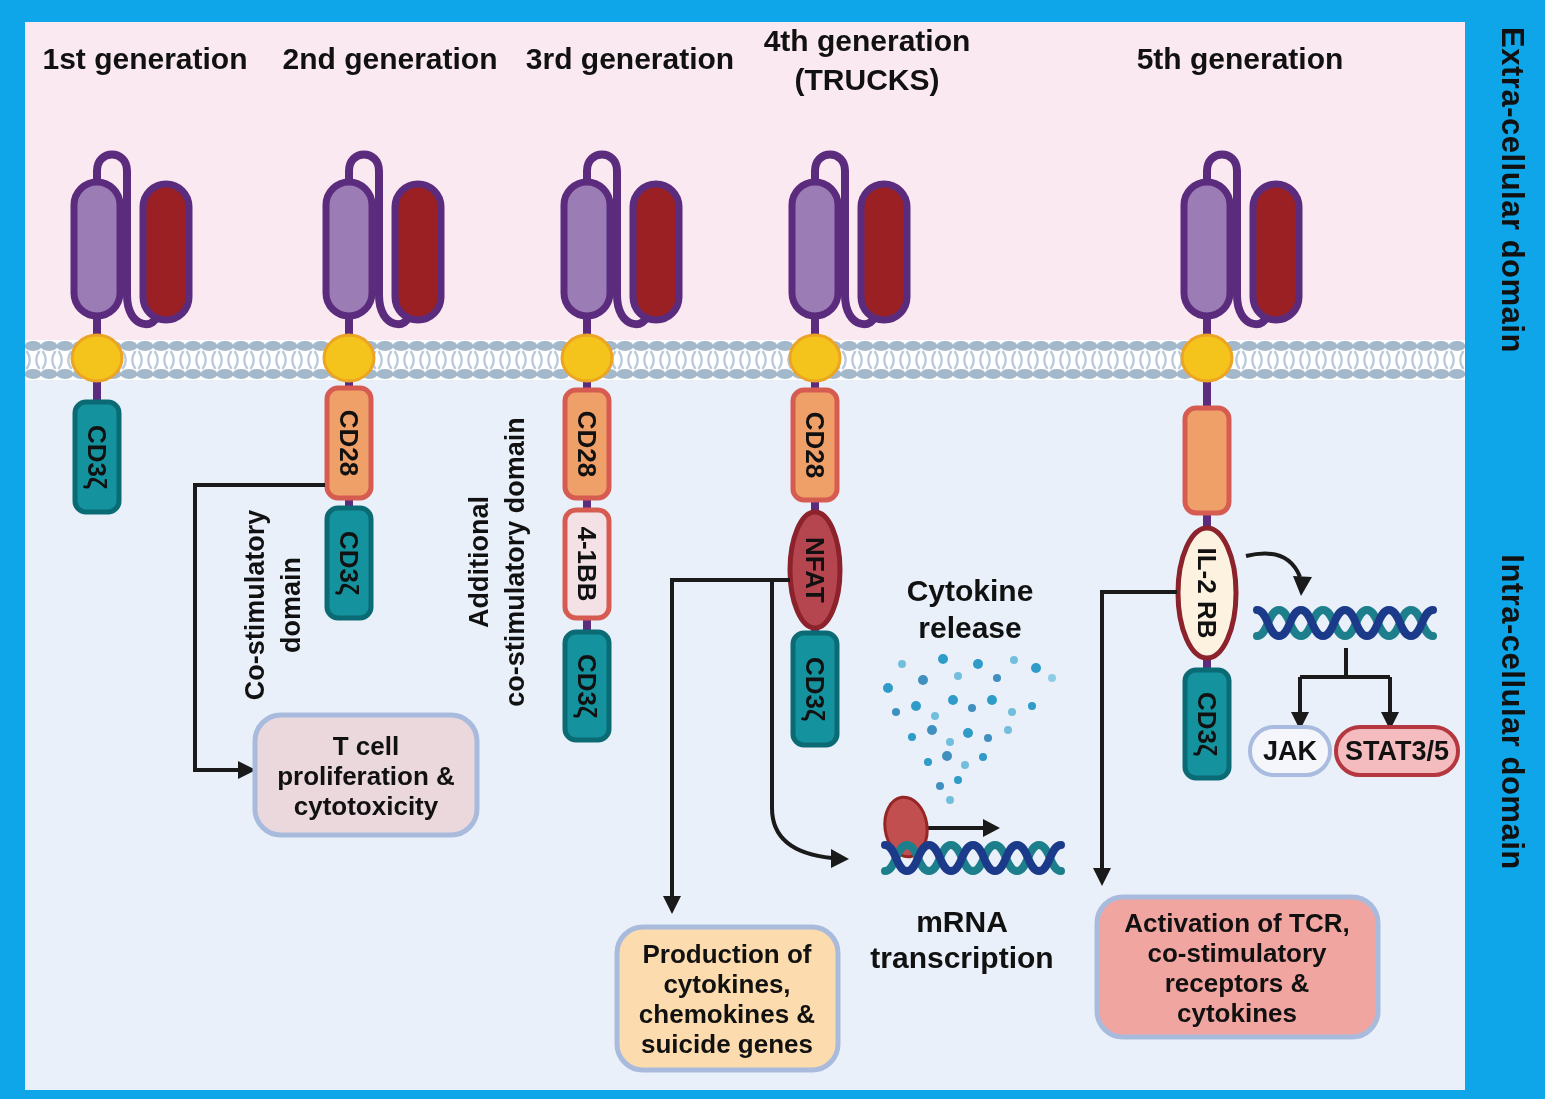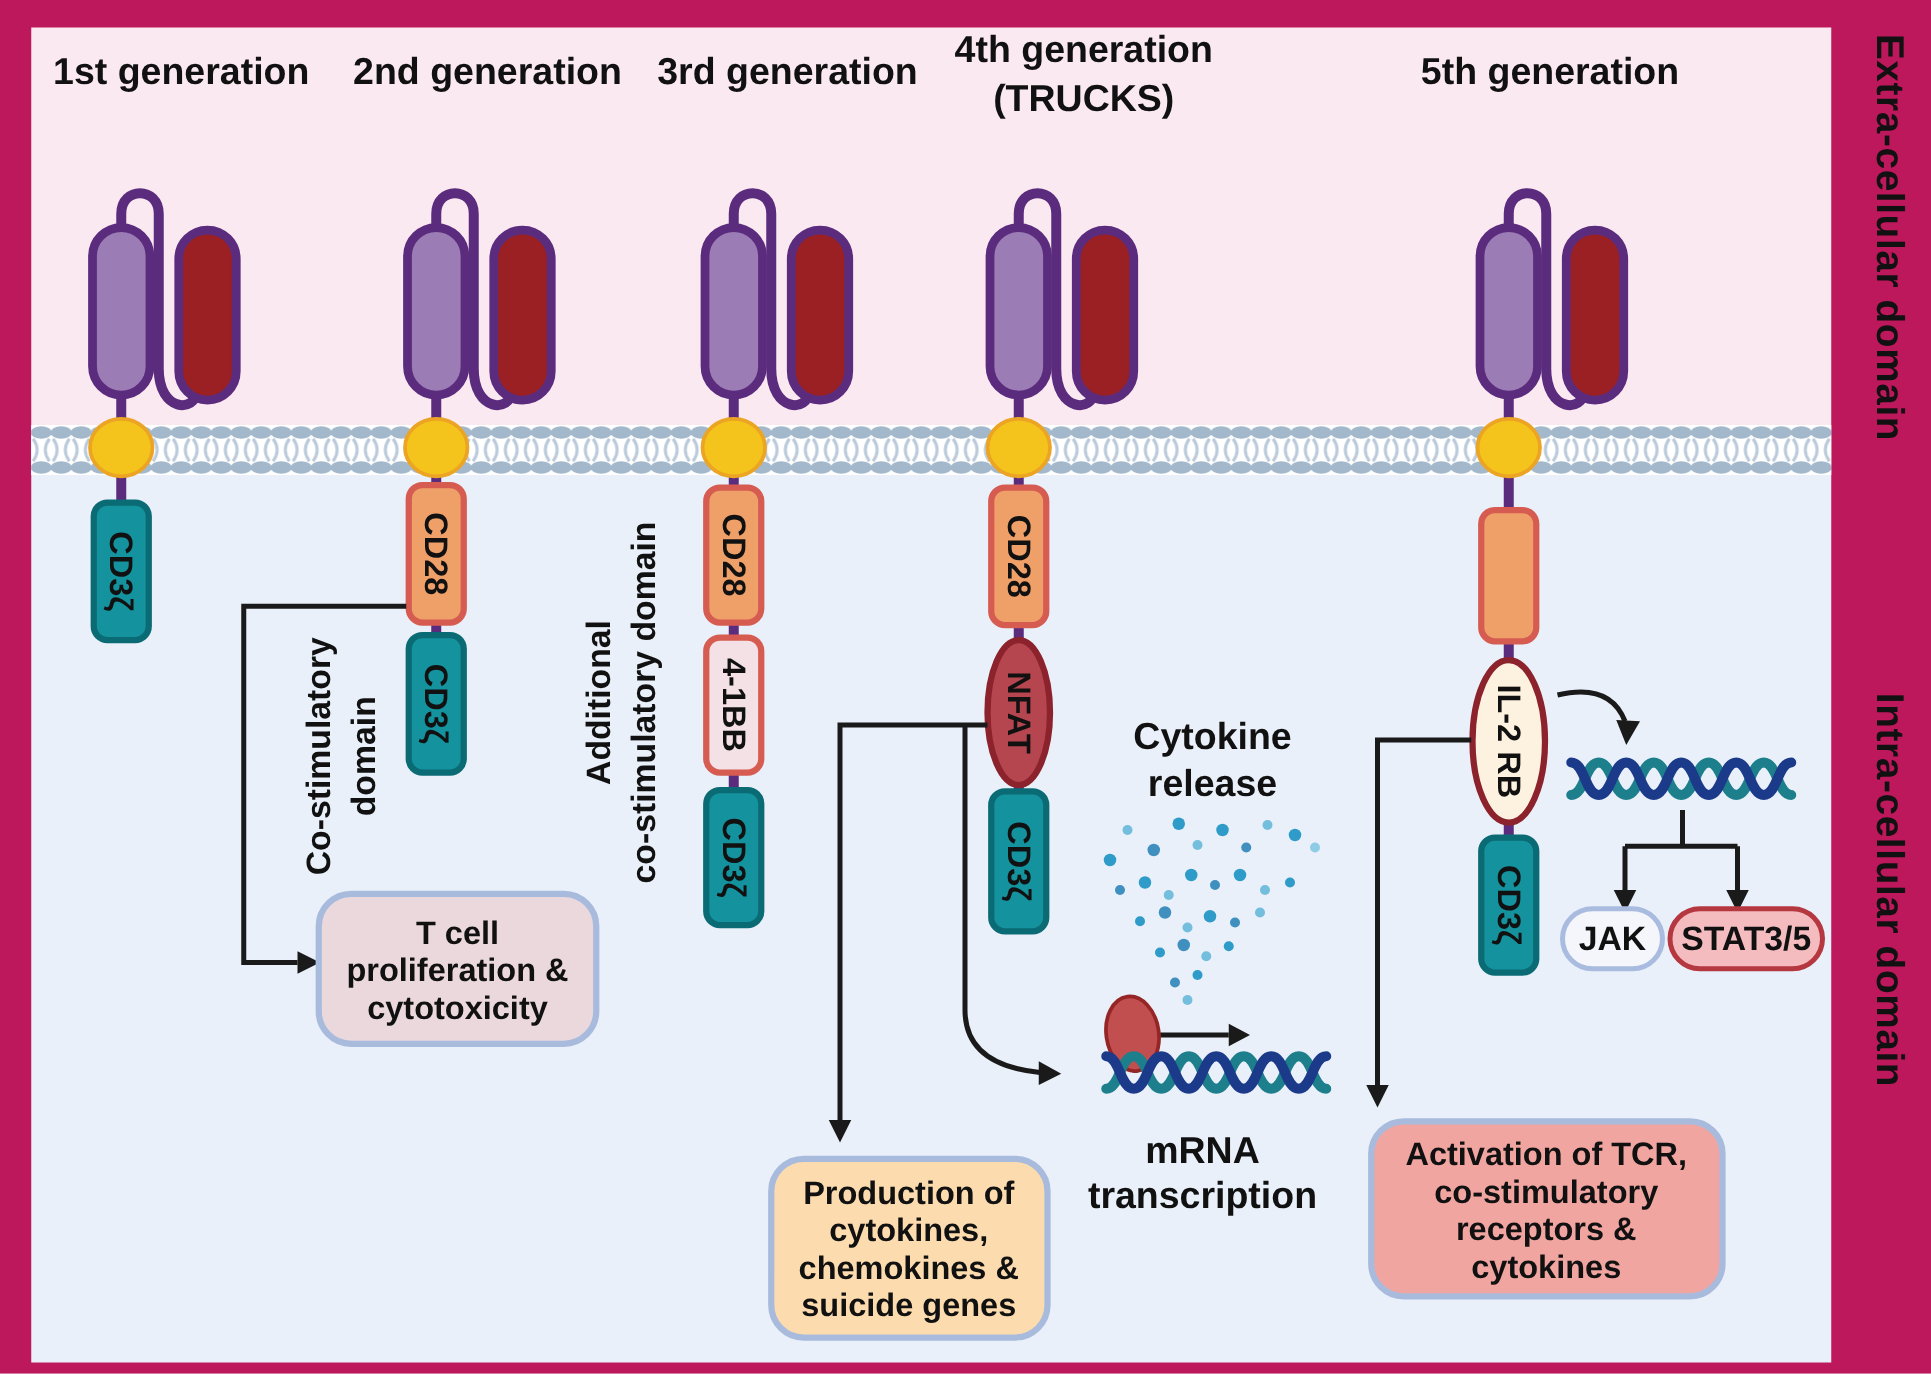--- a/index.html
+++ b/index.html
@@ -1,16 +1,16 @@
 <!DOCTYPE html>
 <html><head>
 <meta charset="utf-8">
 <style>
   html,body{margin:0;padding:0;background:#ffffff;}
-  .stage{position:relative;width:1545px;height:1099px;background:#be185d;overflow:hidden;}
+  .stage{position:relative;width:1545px;height:1099px;background:#0ea5e9;overflow:hidden;}
   svg{display:block;}
   text{font-family:"Liberation Sans","DejaVu Sans",sans-serif;font-weight:bold;fill:#111111;dominant-baseline:central;}
   .h{font-size:30px;}
   .side{font-size:31px;letter-spacing:0.5px;}
   .lbl{font-size:26px;}
   .ann{font-size:27px;}
   .boxtxt{font-size:26px;}
   .pill{font-size:27px;}
   .freetxt{font-size:30px;}
 </style>

